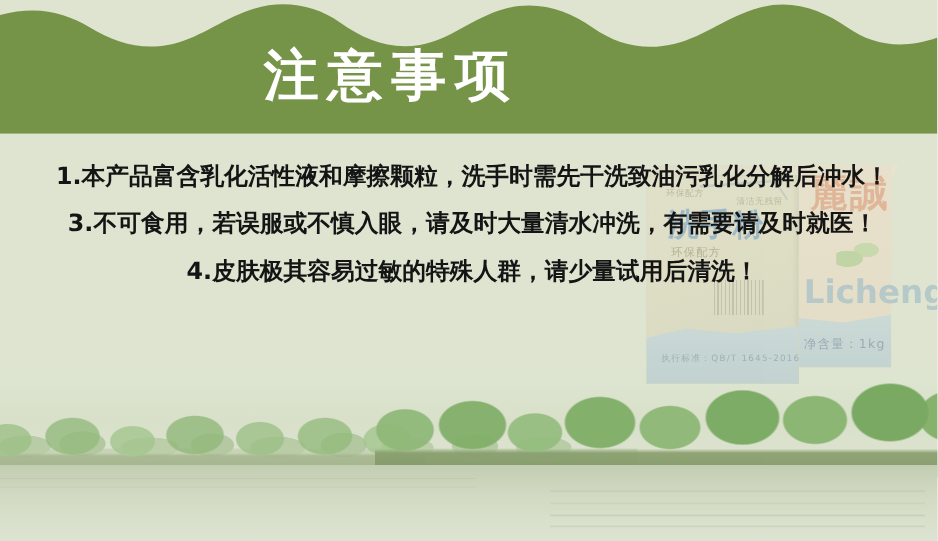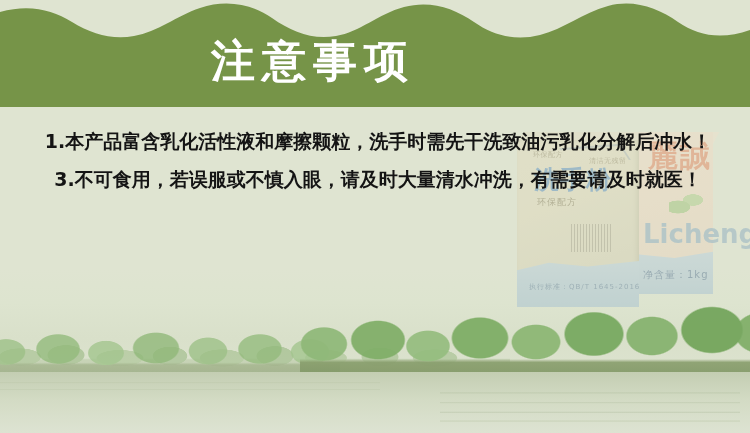--- a/index.html
+++ b/index.html
@@ -401,15 +401,16 @@
                C 698,36 722,40 750,30
                L 750,107 L 0,107 Z" fill="#769448"></path>
     </svg>
   </div>
 
   <div class="title">注意事项</div>
 
   <div class="notice-list">
     <div class="notice-item">1.本产品富含乳化活性液和摩擦颗粒，洗手时需先干洗致油污乳化分解后冲水！</div>
     <div class="notice-item">3.不可食用，若误服或不慎入眼，请及时大量清水冲洗，有需要请及时就医！</div>
+    <div class="notice-item">4.皮肤极其容易过敏的特殊人群，请少量试用后清洗！</div>
   </div>
 
 </div>
 
 </body></html>

